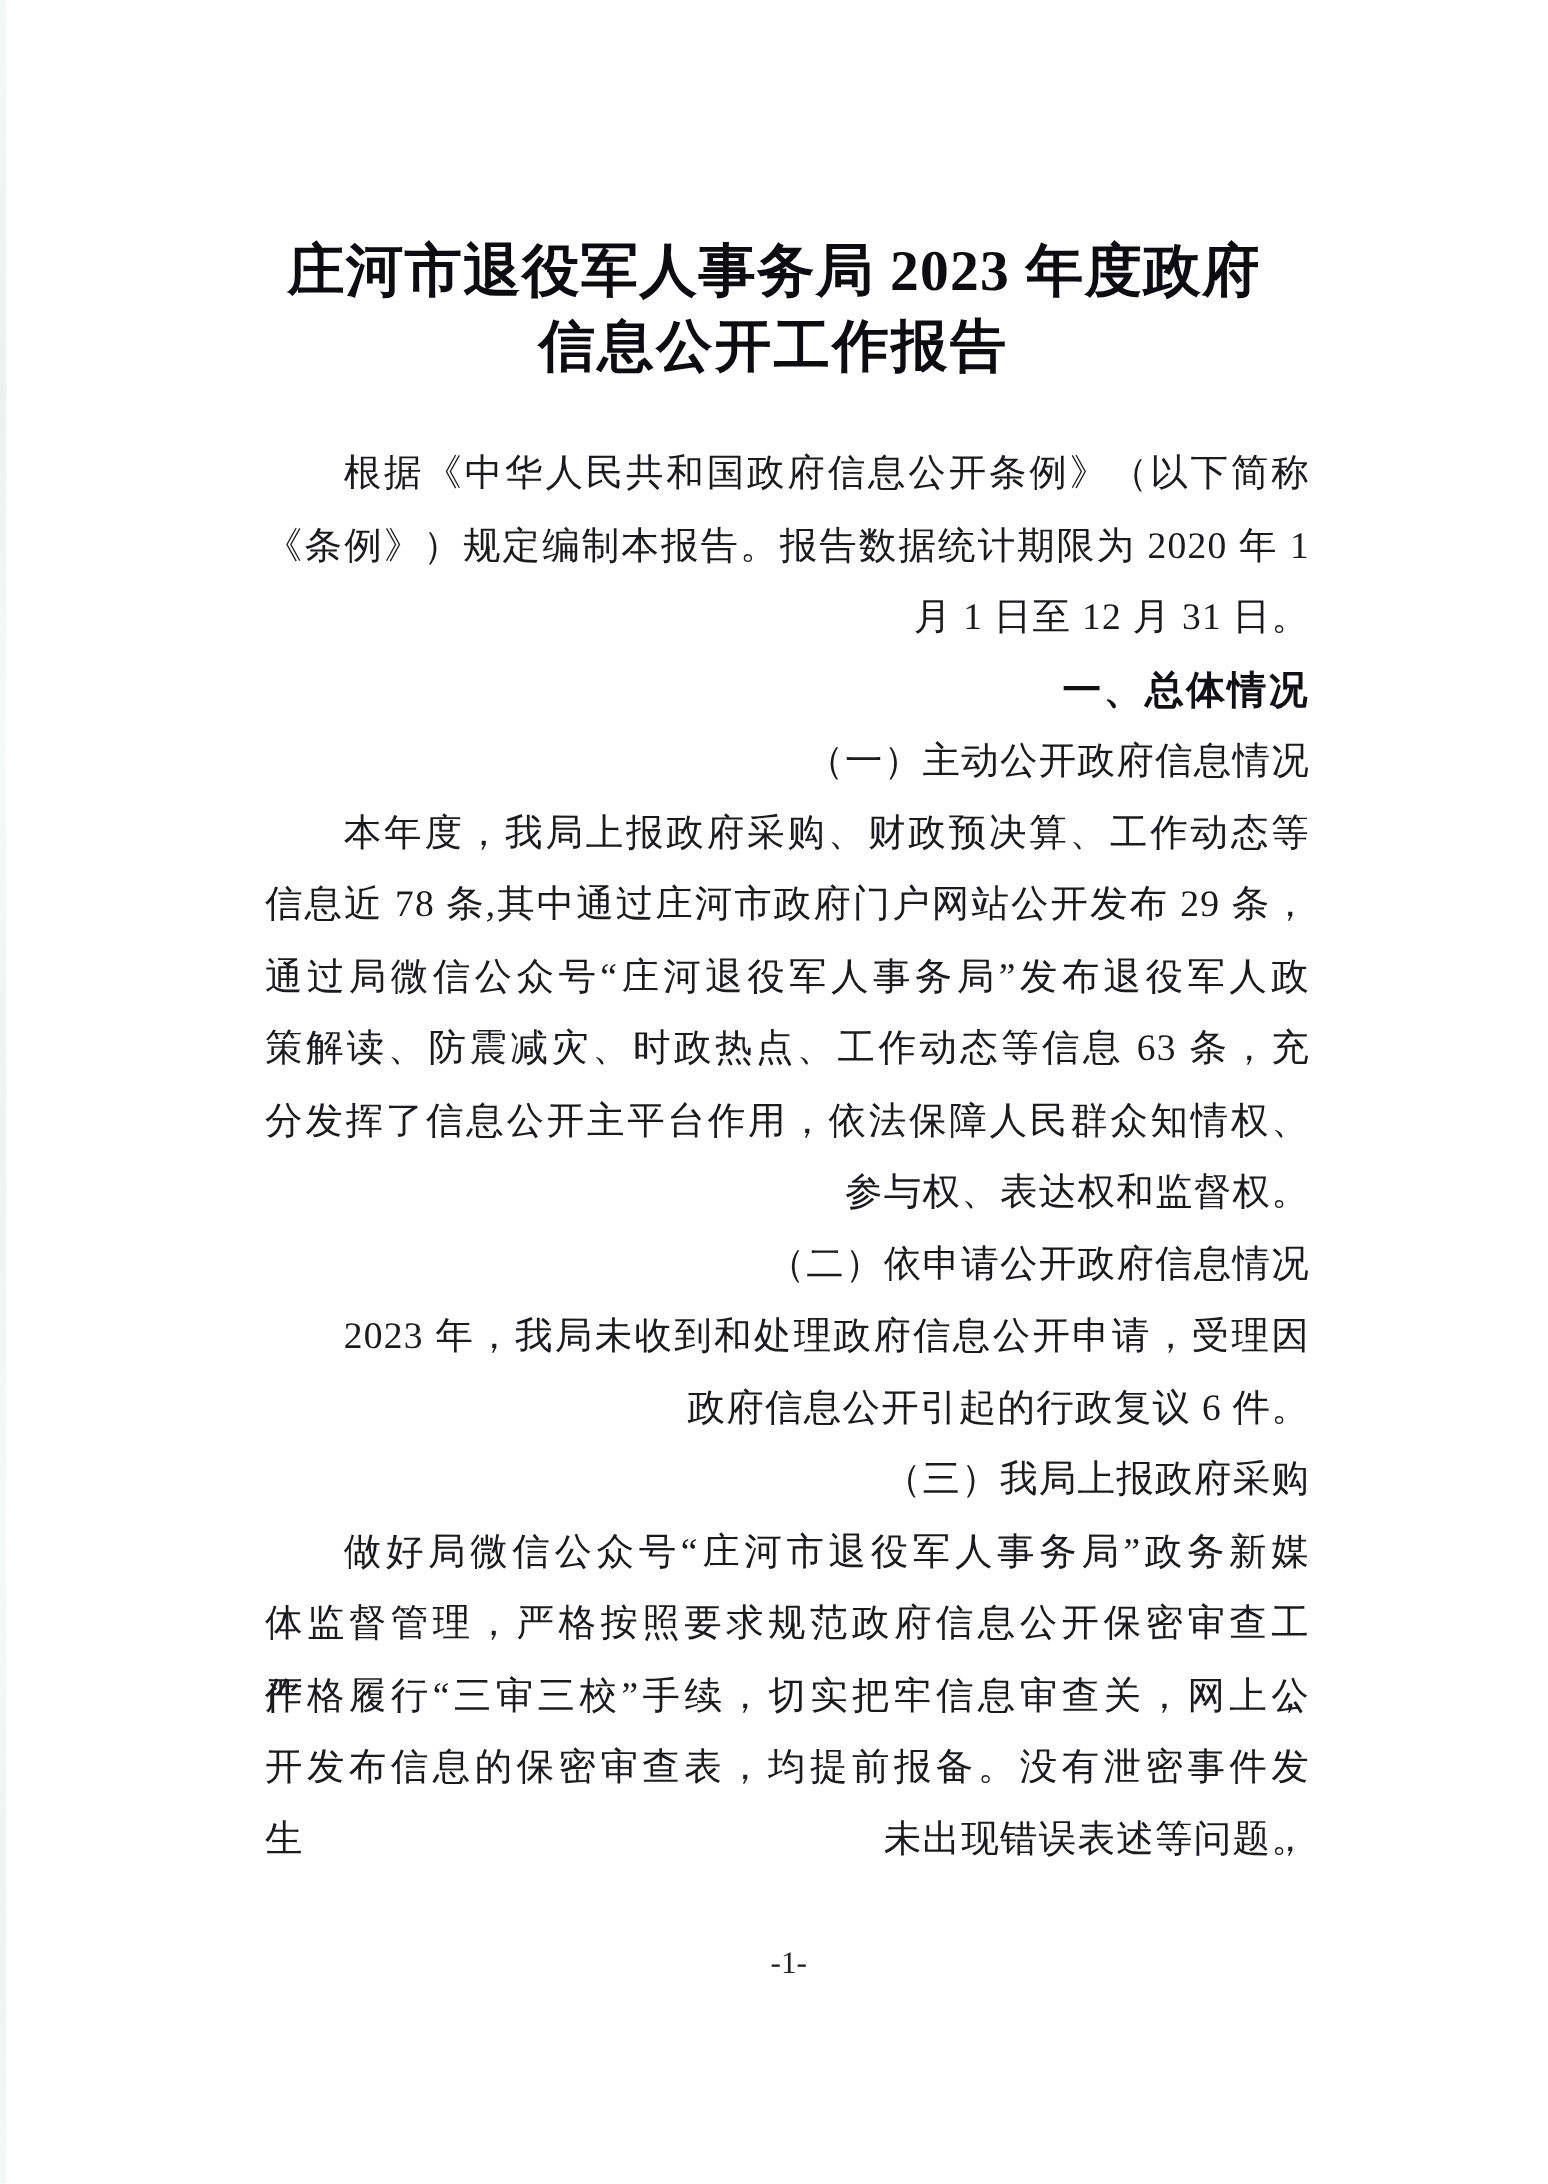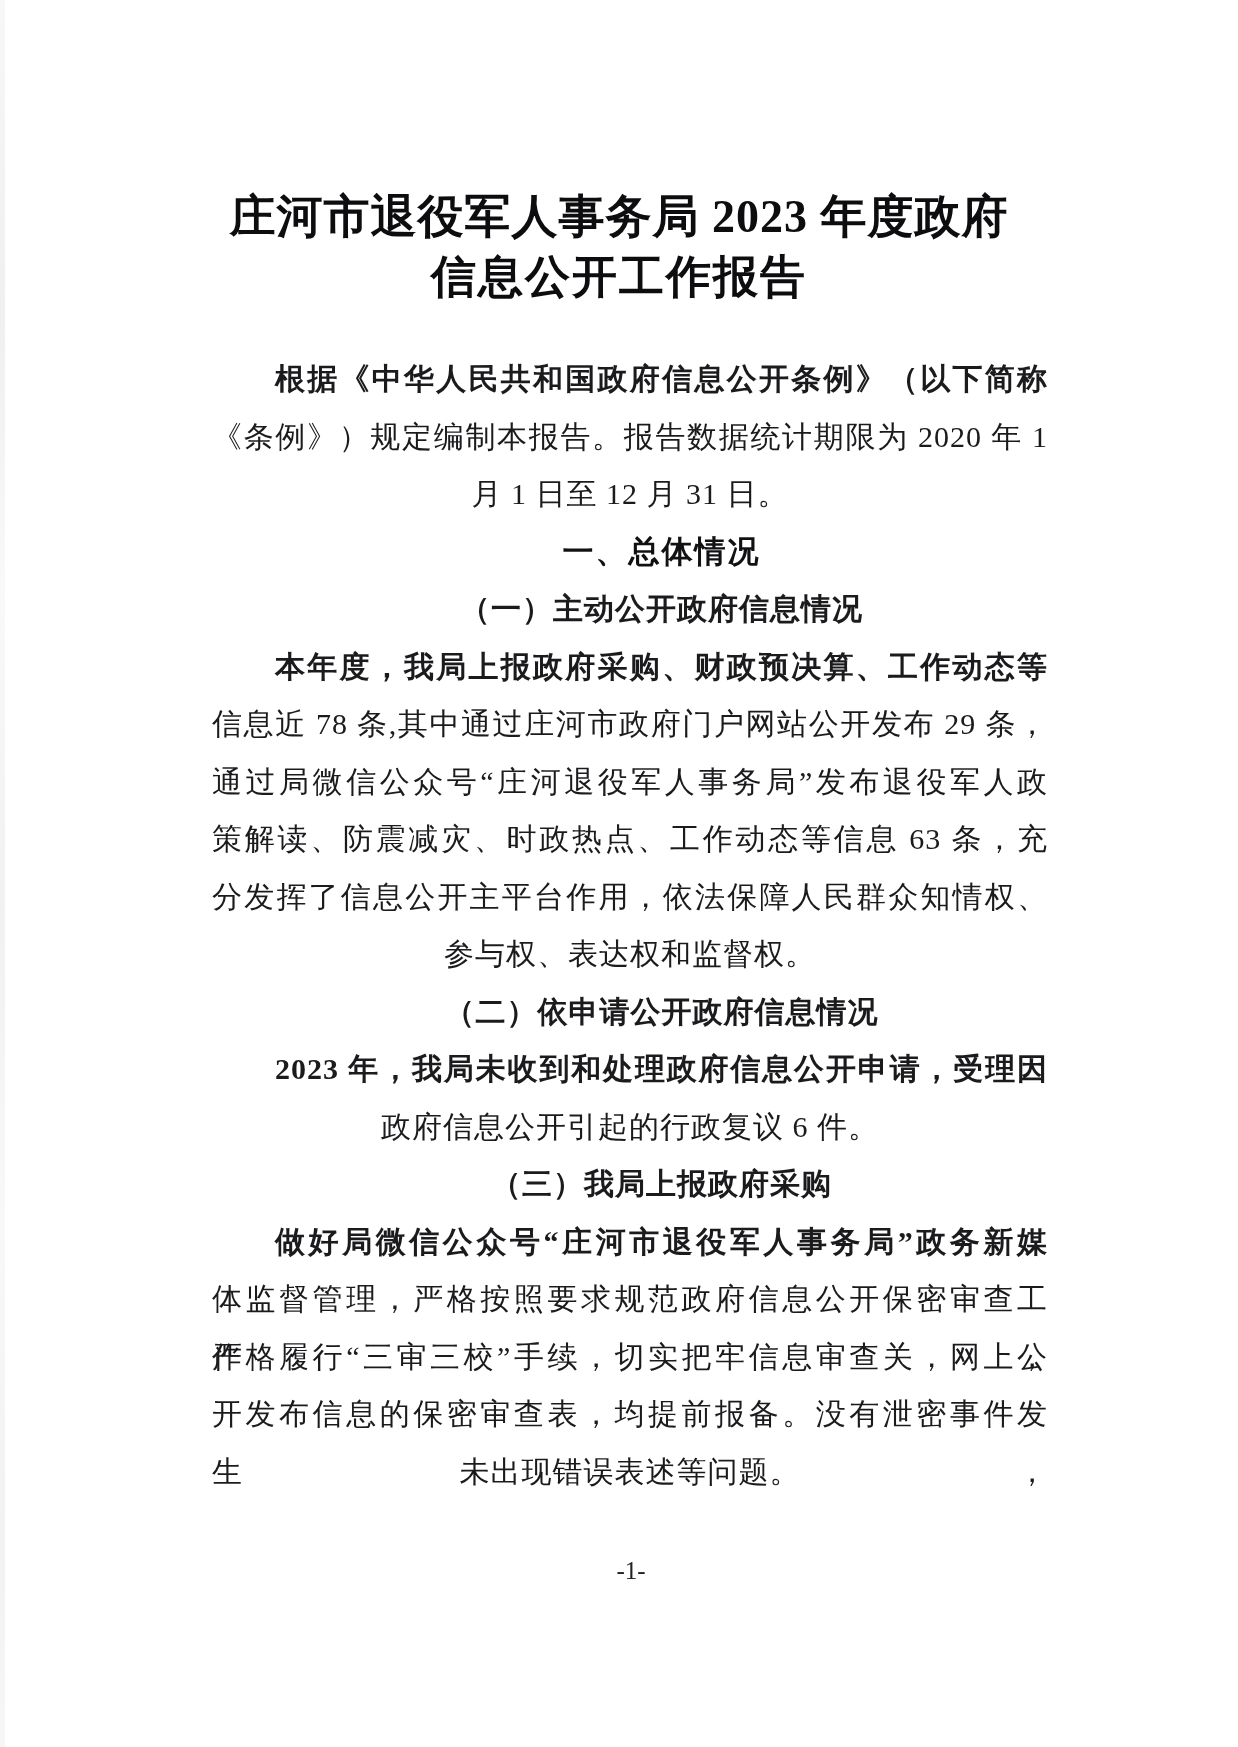--- a/index.html
+++ b/index.html
@@ -20,23 +20,23 @@
   .doc-title {
     position:absolute; left:199px; top:166px; width:840px;
     text-align:center; font-weight:700; color:#0d0d10;margin-top:21px;
   }
   .doc-title .t1 { font-size:46px; line-height:60px; letter-spacing:1px; }
   .doc-title .t2 { font-size:45px; line-height:60px; letter-spacing:2px; }
   .doc-body {
     position:absolute; left:212px; top:350px; width:836px;
     font-size:30px; letter-spacing:1px; color:#1b1b1e;
   }
-  .ln { height:57.5px; line-height:57.5px; text-align:center; }
+  .ln { height:57.5px; line-height:57.5px; text-align:right; }
   .full { text-align:justify; text-align-last:justify; }
-  .indent { text-indent:63px;font-weight:bold; }
+  .indent { text-indent:63px; }
   .h1 {
     font-family:"Liberation Sans", sans-serif;
     font-weight:700; letter-spacing:2px; color:#111114;
     font-size:31px;
   }
   .pagenum {
     position:absolute; left:12px; top:1556px; width:1238px;
     text-align:center; font-size:25px; line-height:30px; color:#222226;
   }
 </style>

